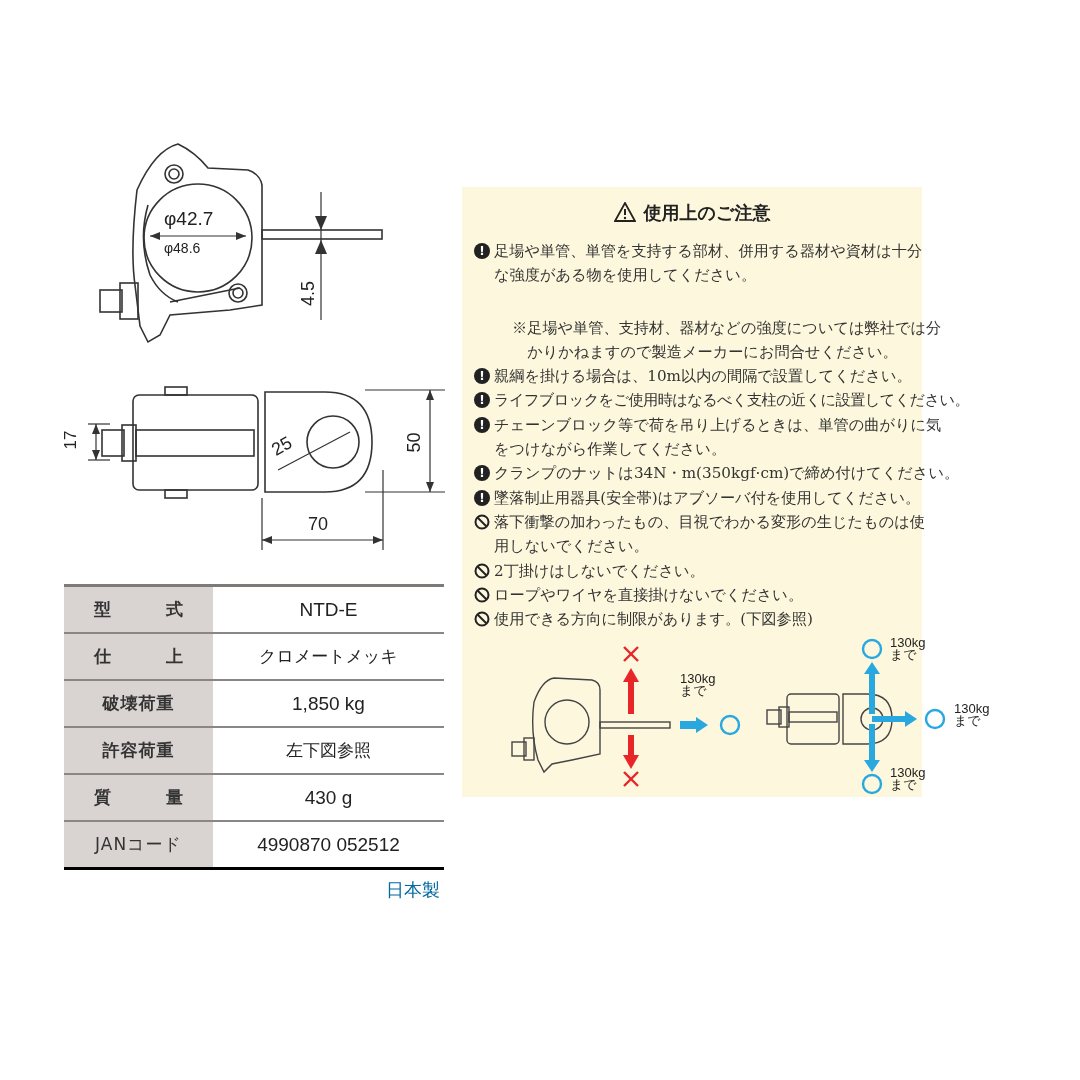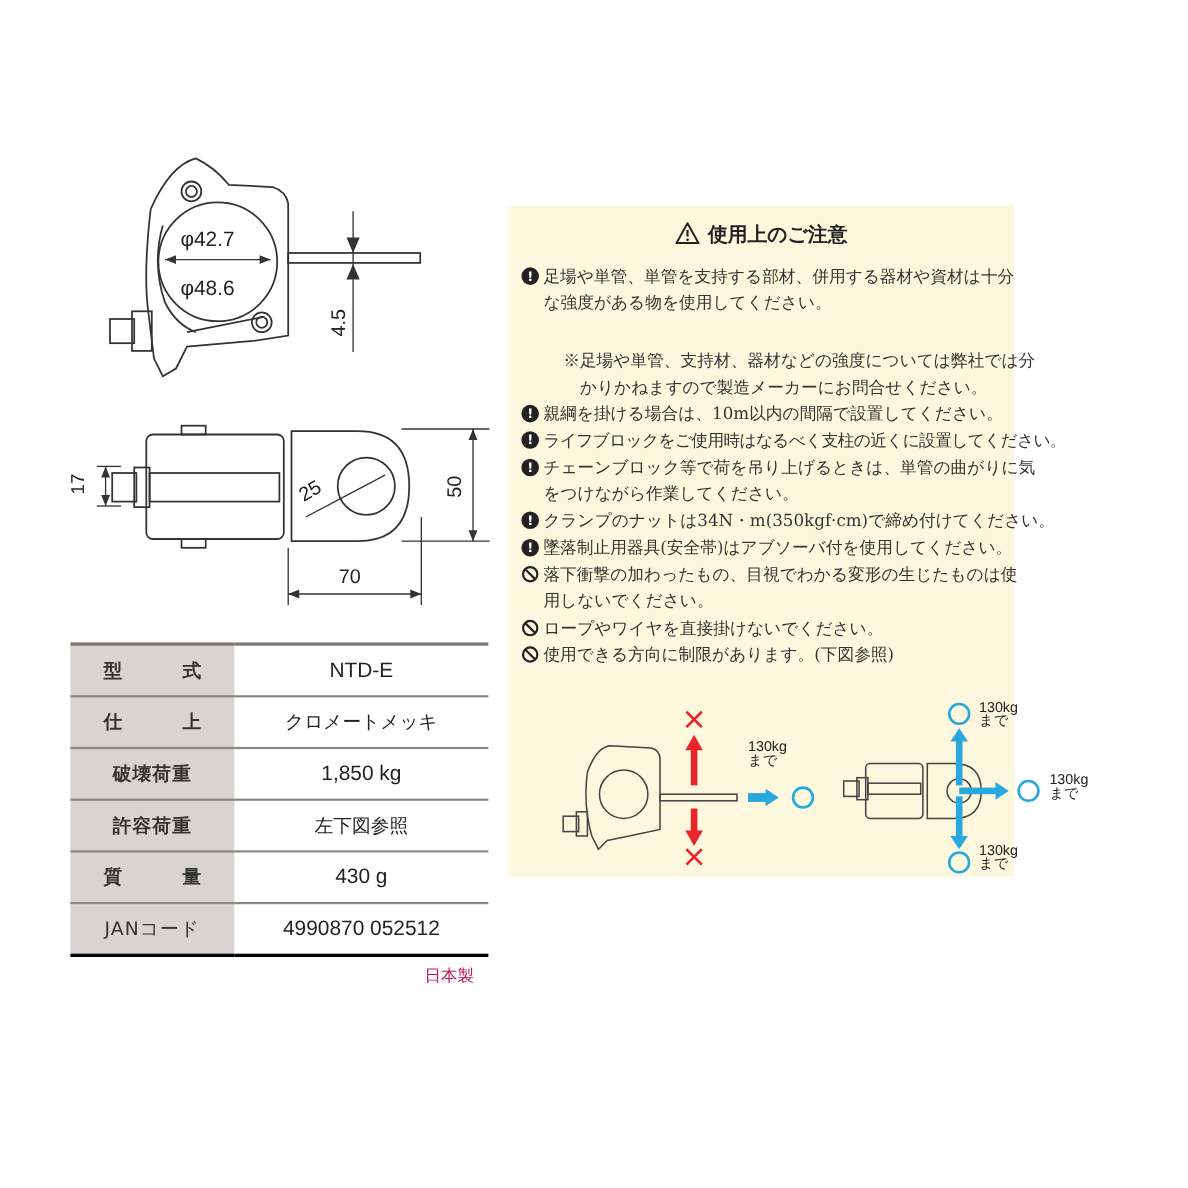--- a/index.html
+++ b/index.html
@@ -10,21 +10,21 @@
 
   
   .spec { position:absolute; left:64px; top:584px; width:380px; border-collapse:collapse; }
   .spec td { height:45px; border-bottom:2px solid #8a8684; padding:0; font-size:17px; }
   .spec tr:first-child td { border-top:3px solid #7e7a78; }
   .spec tr:last-child td { border-bottom:3px solid #000000; }
   .spec td.lab { width:149px; background:#d9d3d1; font-weight:bold; color:#333; }
   .spec td.val { text-align:center; font-family:"Liberation Sans", sans-serif; font-size:19px; color:#222; }
   .lab .in { display:flex; justify-content:space-between; padding:0 30px 0 30px; }
   .lab .in.tight { justify-content:center; letter-spacing:1px; padding:0; }
-  .made { position:absolute; left:386px; top:878px; font-family:"DejaVu Serif", serif; font-size:15px; color:#be185d; }
+  .made { position:absolute; left:386px; top:878px; font-family:"DejaVu Serif", serif; font-size:18px; color:#0369a1; }
 
   
   .panel { position:absolute; left:462px; top:187px; width:460px; height:610px; background:#fdf8dd; }
   .ptitle { position:absolute; left:0; right:0; top:14px; text-align:center; font-size:18px; font-weight:bold; color:#222; }
   .ptitle .tri { display:inline-block; vertical-align:-3px; margin-right:8px; }
   .notes { position:absolute; left:12px; top:52px; width:556px; font-family:"DejaVu Serif", serif; font-size:15.2px; line-height:24.3px; color:#333; }
   .note { display:flex; align-items:flex-start; }
   .note .ic { flex:0 0 20px; height:24px; display:flex; align-items:center; }
   .note .tx { flex:1; white-space:pre-line; }
   .note.sub .tx { padding-left:18px;margin-top:28px; }
@@ -51,21 +51,21 @@
   <g stroke="#333" stroke-width="1.2">
     <line x1="261" y1="62" x2="261" y2="190"></line>
     <line x1="90" y1="106" x2="186" y2="106"></line>
   </g>
   <polygon points="255,86 267,86 261,100" fill="#333"></polygon>
   <polygon points="255,124 267,124 261,110" fill="#333"></polygon>
   <polygon points="90,106 100,102 100,110" fill="#333"></polygon>
   <polygon points="186,106 176,102 176,110" fill="#333"></polygon>
 </svg>
 <div class="dim" style="left:164px;top:208px;font-size:19px">φ42.7</div>
-<div class="dim" style="left:164px;top:252px;font-size:19px">φ48.6</div>
+<div class="dim" style="left:164px;top:240px;font-size:14px">φ48.6</div>
 <div class="dim" style="left:296px;top:283px;transform:rotate(-90deg);font-size:18px">4.5</div>
 
 <svg class="abs" style="left:60px;top:370px" width="400" height="190" viewBox="0 0 400 190">
   <g fill="none" stroke="#333" stroke-width="1.6">
     <rect x="73" y="25" width="125" height="95" rx="6"></rect>
     <rect x="42" y="60" width="22" height="26"></rect>
       <rect x="62" y="55" width="14" height="36"></rect>
     <rect x="76" y="60" width="118" height="26"></rect>
     <path d="M205 22 L265 22 Q312 22 312 72 Q312 122 265 122 L205 122 Z"></path>
     <circle cx="273" cy="72" r="26"></circle>
@@ -204,20 +204,29 @@
       </div>
     <div class="note">
         <span class="ic">
           <svg width="16" height="16" viewBox="0 0 16 16">
             <circle cx="8" cy="8" r="6.5" fill="none" stroke="#222" stroke-width="2"></circle>
             <line x1="3.5" y1="3.5" x2="12.5" y2="12.5" stroke="#222" stroke-width="2"></line>
           </svg>
         </span>
         <span class="tx">落下衝撃の加わったもの、目視でわかる変形の生じたものは使
 用しないでください。</span>
+      </div>
+    <div class="note">
+        <span class="ic">
+          <svg width="16" height="16" viewBox="0 0 16 16">
+            <circle cx="8" cy="8" r="6.5" fill="none" stroke="#222" stroke-width="2"></circle>
+            <line x1="3.5" y1="3.5" x2="12.5" y2="12.5" stroke="#222" stroke-width="2"></line>
+          </svg>
+        </span>
+        <span class="tx">2丁掛けはしないでください。</span>
       </div>
     <div class="note">
         <span class="ic">
           <svg width="16" height="16" viewBox="0 0 16 16">
             <circle cx="8" cy="8" r="6.5" fill="none" stroke="#222" stroke-width="2"></circle>
             <line x1="3.5" y1="3.5" x2="12.5" y2="12.5" stroke="#222" stroke-width="2"></line>
           </svg>
         </span>
         <span class="tx">ロープやワイヤを直接掛けないでください。</span>
       </div>

